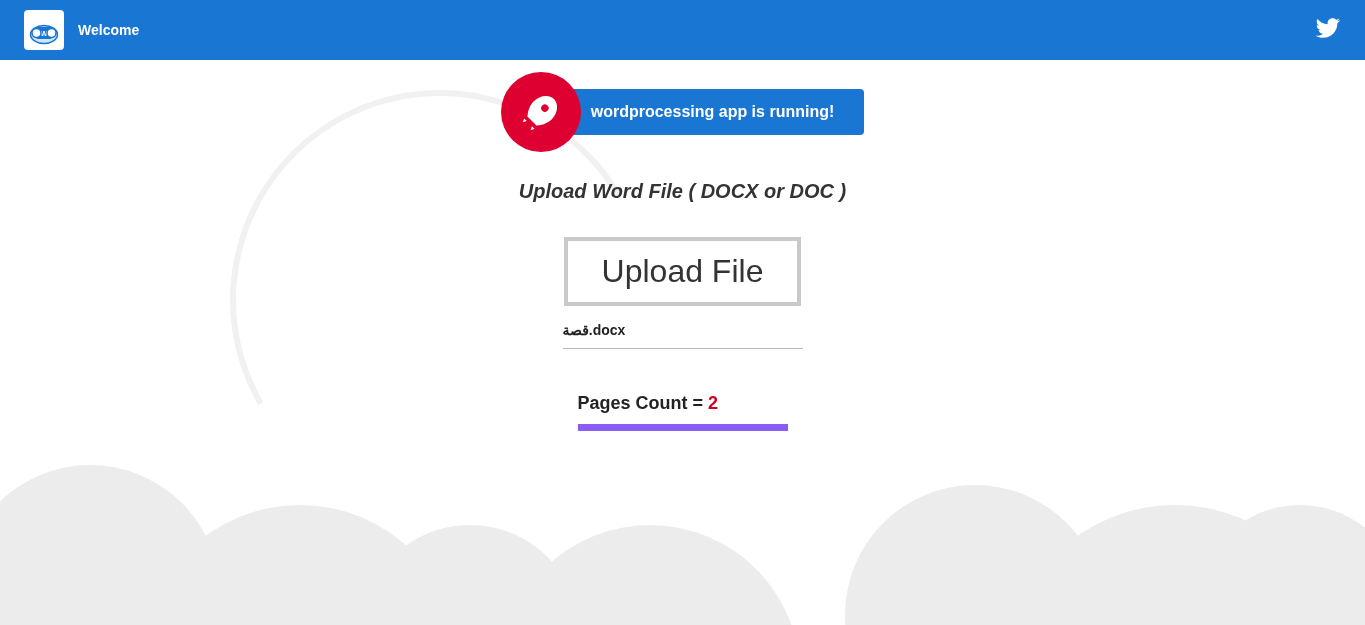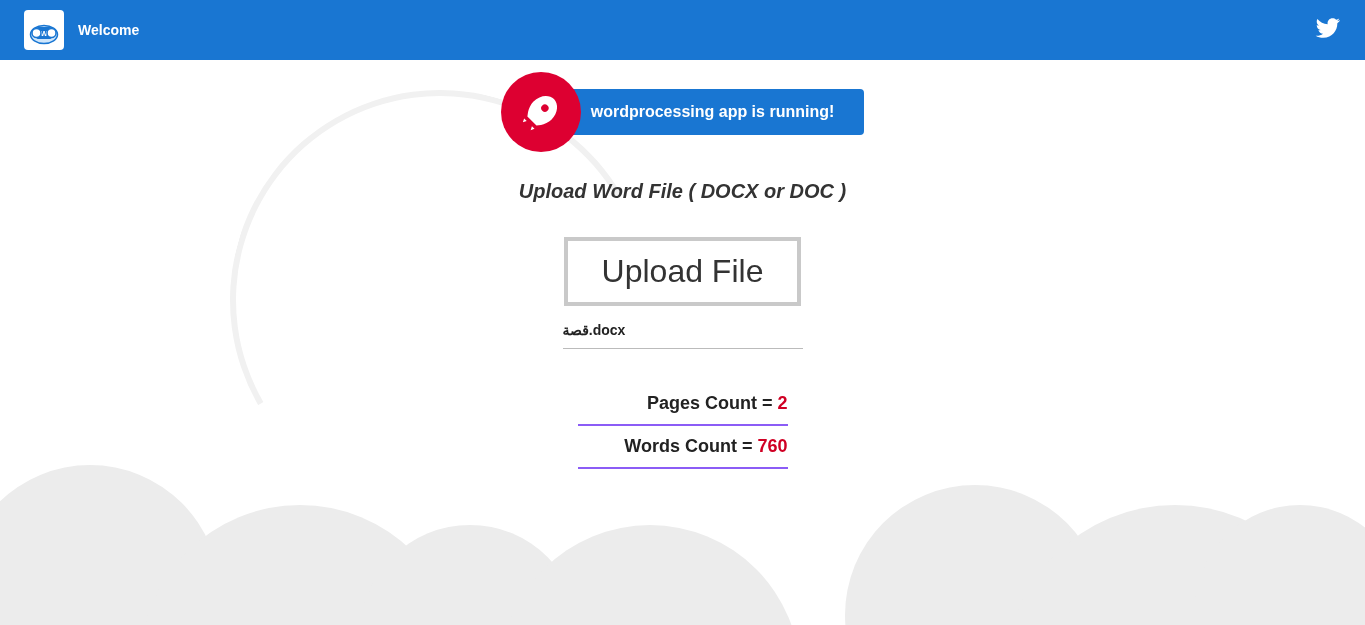--- a/index.html
+++ b/index.html
@@ -150,23 +150,22 @@
 
   .stats {
     margin-top: 34px;
     width: 210px;
     text-align: left;
     font-weight: 700;
     font-size: 18px;
     color: #222;
   }
   .stat-row {
-    border-bottom: 2px solid #8b5cf6;
+    border-bottom: 7px solid #8b5cf6;
     padding: 10px 0;
-    text-align: right;
   }
   .stat-value {
     color: #d00024;
   }
 
   .arc {
     position: absolute;
     top: 90px;
     left: 230px;
     width: 420px;
@@ -230,17 +229,14 @@
   <div class="upload-box">
     <div class="upload-box-inner">Upload File</div>
   </div>
 
   <div class="filename-line">قصة.docx</div>
 
   <div class="stats">
     <div class="stat-row">
       <span>Pages Count = </span><span class="stat-value">2</span>
     </div>
-    <div class="stat-row">
-      <span>Words Count = </span><span class="stat-value">760</span>
-    </div>
   </div>
 </div>
 
 </body></html>

